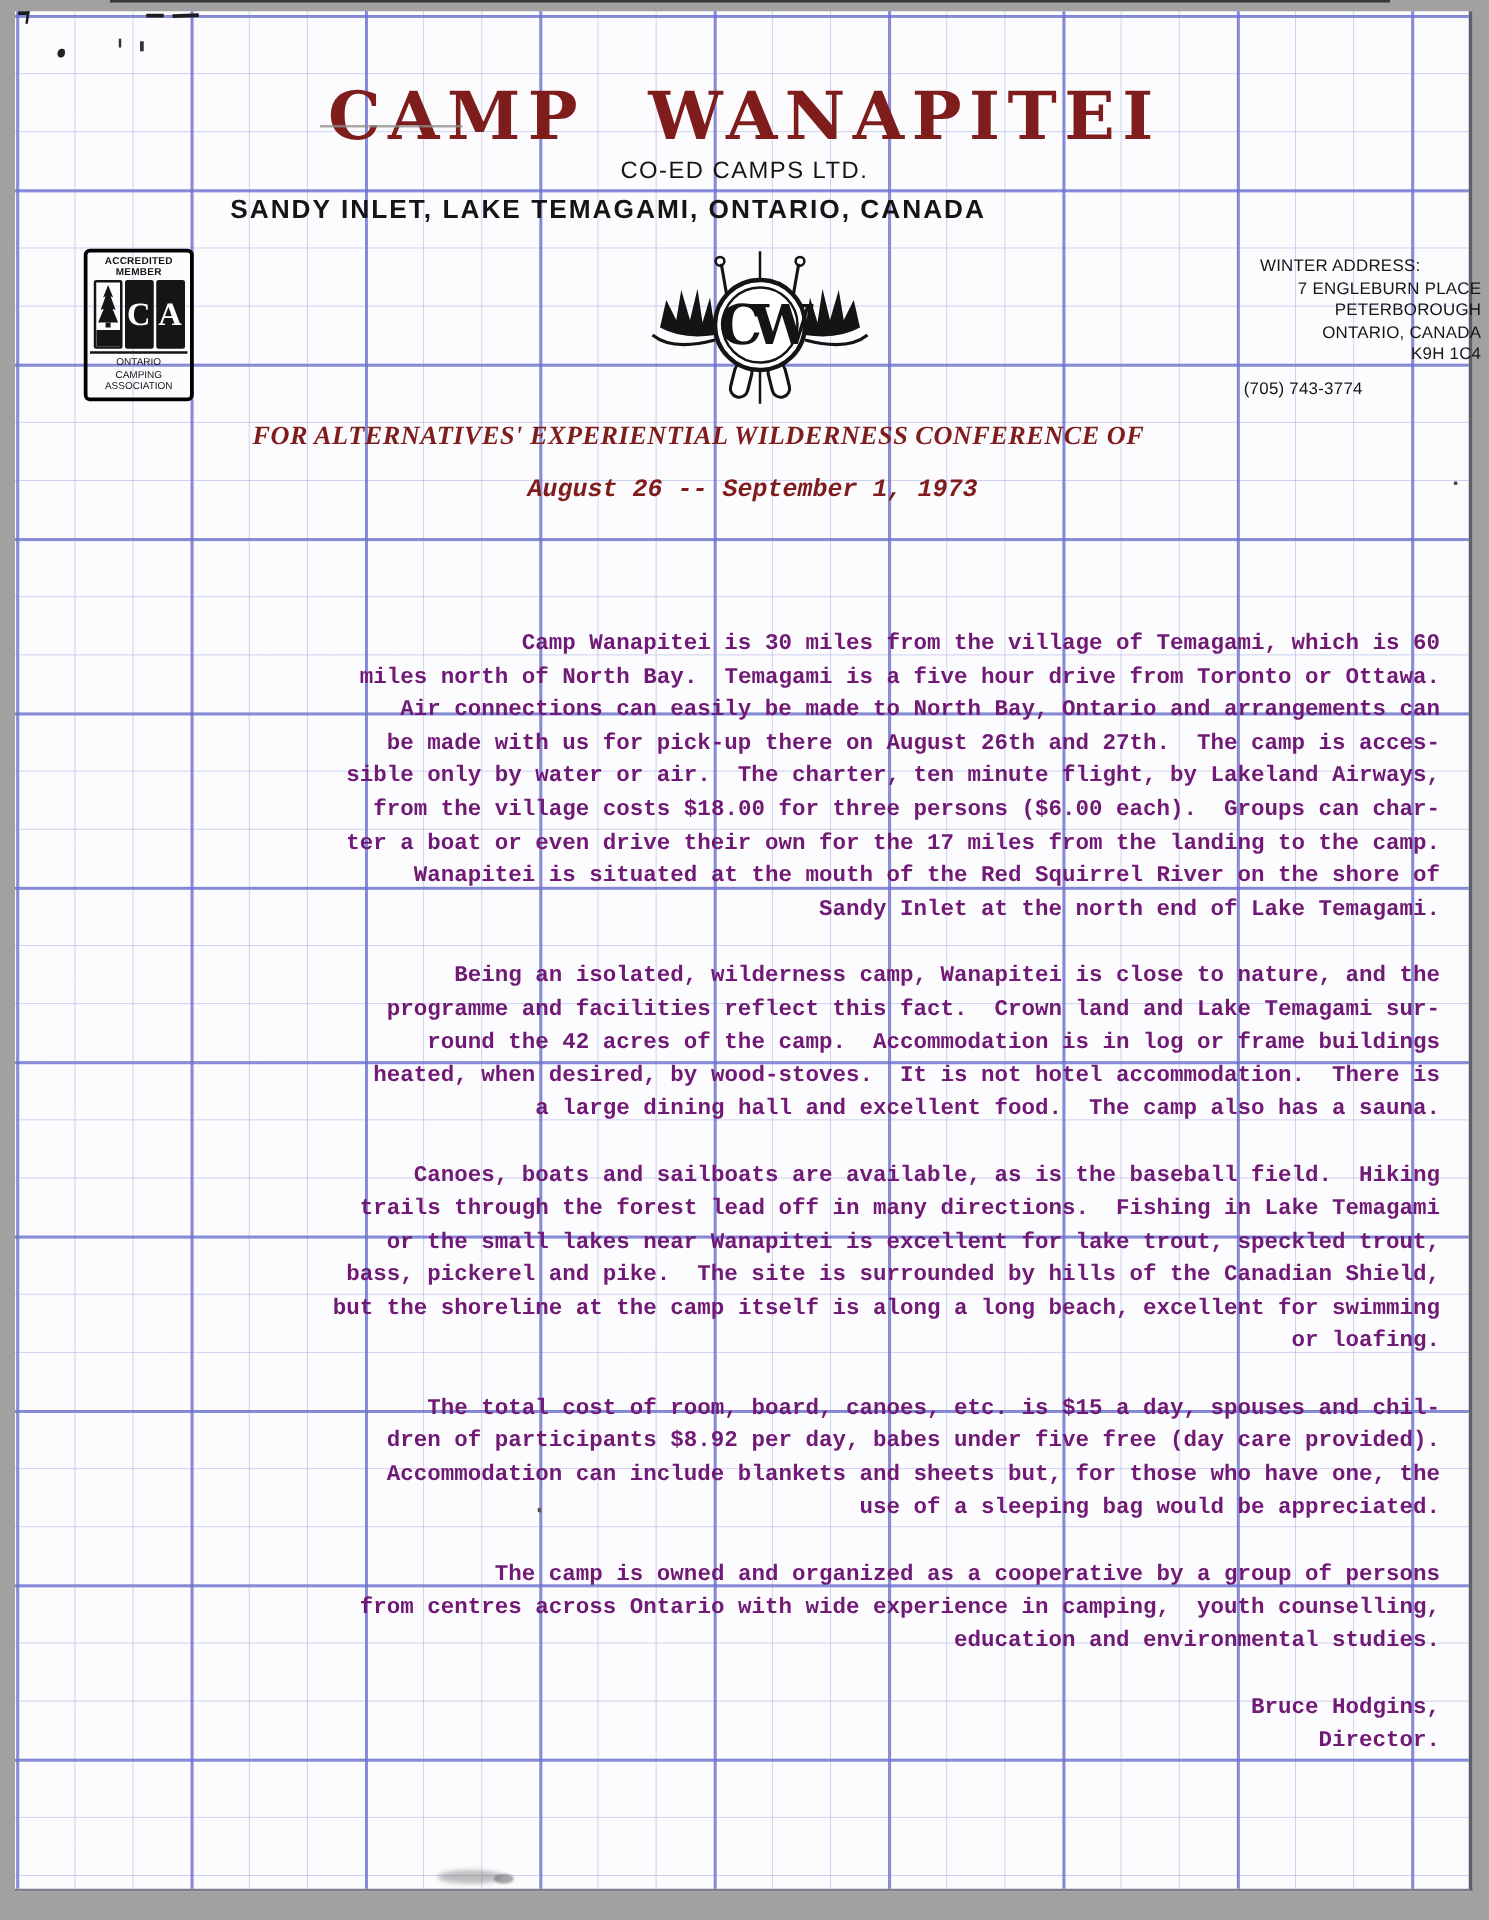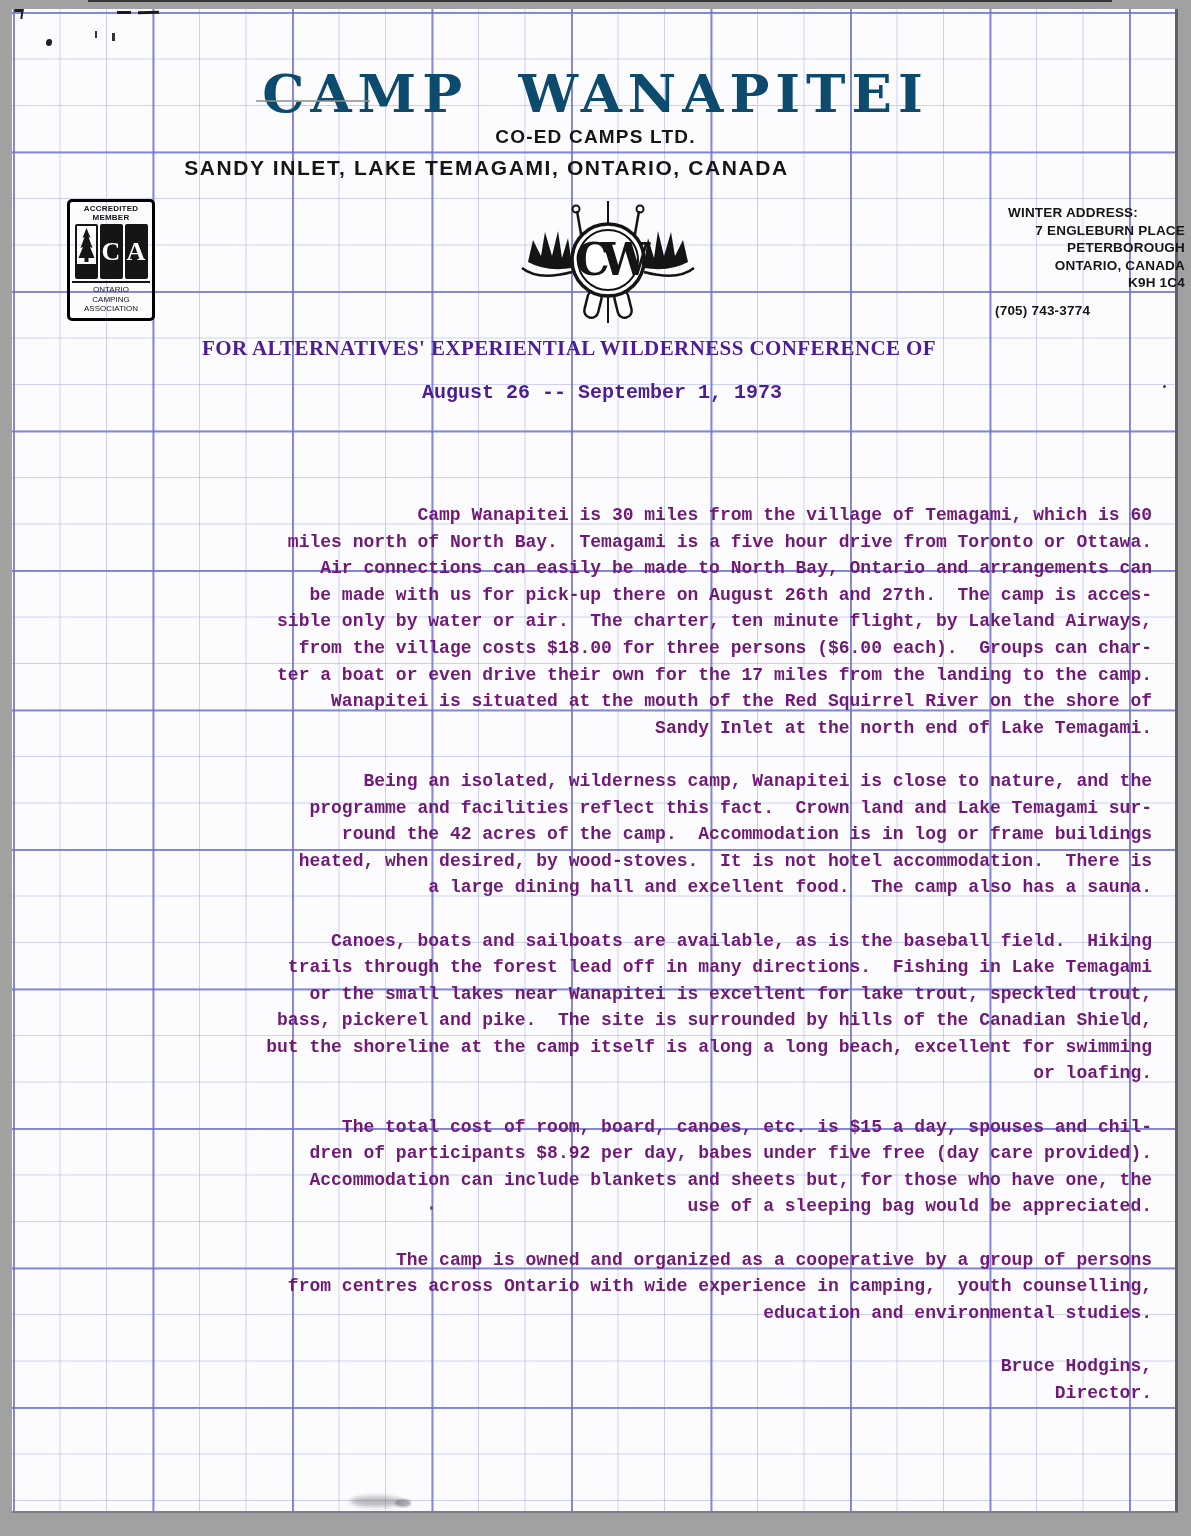--- a/index.html
+++ b/index.html
@@ -22,25 +22,25 @@
     background-position: 1px 3px;
     border-right:3px solid #5e5e6a;
     border-bottom:2px solid #7e7e8a;
   }
   .lines { white-space:pre-wrap;text-align:right; }
 
   
   .camp-name {
     position:absolute; left:0; top:62px; width:1191px; text-align:center;
     font-family:"DejaVu Serif", serif; font-weight:bold; font-size:53px;
-    letter-spacing:6px; word-spacing:26px; color:#0c4a6e;
+    letter-spacing:6px; word-spacing:26px; color:#7f1d1d;
   }
   .coed {
     position:absolute; left:0; top:126px; width:1191px; text-align:center;
-    font-weight:bold; font-size:19px; letter-spacing:1.2px;
+    font-weight:normal; font-size:19px; letter-spacing:1.2px;
   }
   .sandy {
     position:absolute; left:0; top:156px; width:973px; text-align:center;
     font-weight:bold; font-size:21px; letter-spacing:1.6px;
   }
 
   
   .oca {
     position:absolute; left:67px; top:199px; width:88px; height:122px;
     border:3px solid #000000; border-radius:5px; padding:2px 2px;
@@ -49,32 +49,32 @@
   .oca-top { font-size:8px; font-weight:bold; line-height:9px; letter-spacing:0.2px; white-space:pre-wrap; }
   .oca-panels { display:flex; gap:2px; justify-content:center; margin:2px 0 2px 0; height:55px; }
   .oca-panel { width:23px; height:55px; border:2px solid #151515; border-radius:2px; }
   .oca-panel.dark { background:#151515; color:#ffffff; display:flex; align-items:center; justify-content:center;
     font-family:"Liberation Serif", serif; font-weight:bold; font-size:26px; }
   .oca-bottom { font-size:8px; font-weight:normal; line-height:9.5px; border-top:2px solid #151515; padding-top:2px; white-space:pre-wrap; }
 
   
   .winter {
     position:absolute; left:995px; top:204px; width:190px;
-    font-weight:bold; font-size:13.5px; line-height:17.5px; letter-spacing:0.2px;
+    font-weight:normal; font-size:13.5px; line-height:17.5px; letter-spacing:0.2px;
   }
   .winter .label { padding-left:13px; }
   .winter .phone { margin-top:10px; }
 
   
   .emblem { position:absolute; left:510px; top:198px; }
 
   
   .conf {
     position:absolute; left:202px; top:336px; width:800px;
-    font-family:"Liberation Serif", serif; font-weight:bold; color:#4c1d95;
+    font-family:"Liberation Serif", serif; font-weight:bold; color:#7f1d1d;font-style:italic;
   }
   .conf-line1 { font-size:21px; letter-spacing:0.4px; }
   .conf-line2 { text-align:center; font-size:21px; letter-spacing:0.6px; margin-top:22px; }
   .conf-date  { text-align:center; font-family:"Liberation Mono", monospace; font-weight:bold; font-size:20px; margin-top:20px; }
 
   
   .letter {
     position:absolute; left:202px; top:502px; width:950px;
     font-family:"Liberation Mono", monospace; font-weight:bold;
     font-size:18px; line-height:26.6px; color:#701a75;

